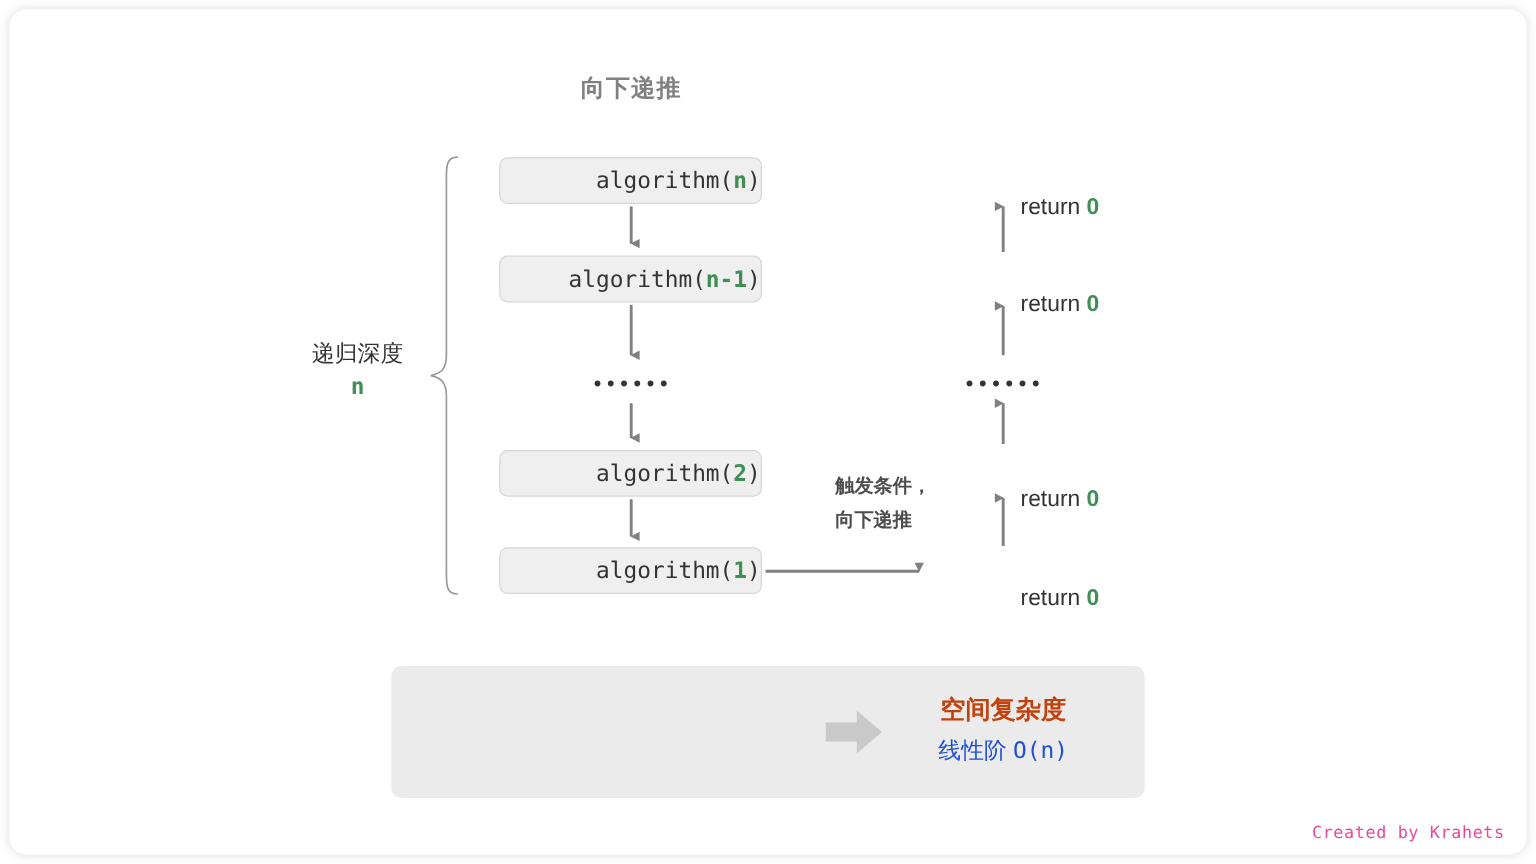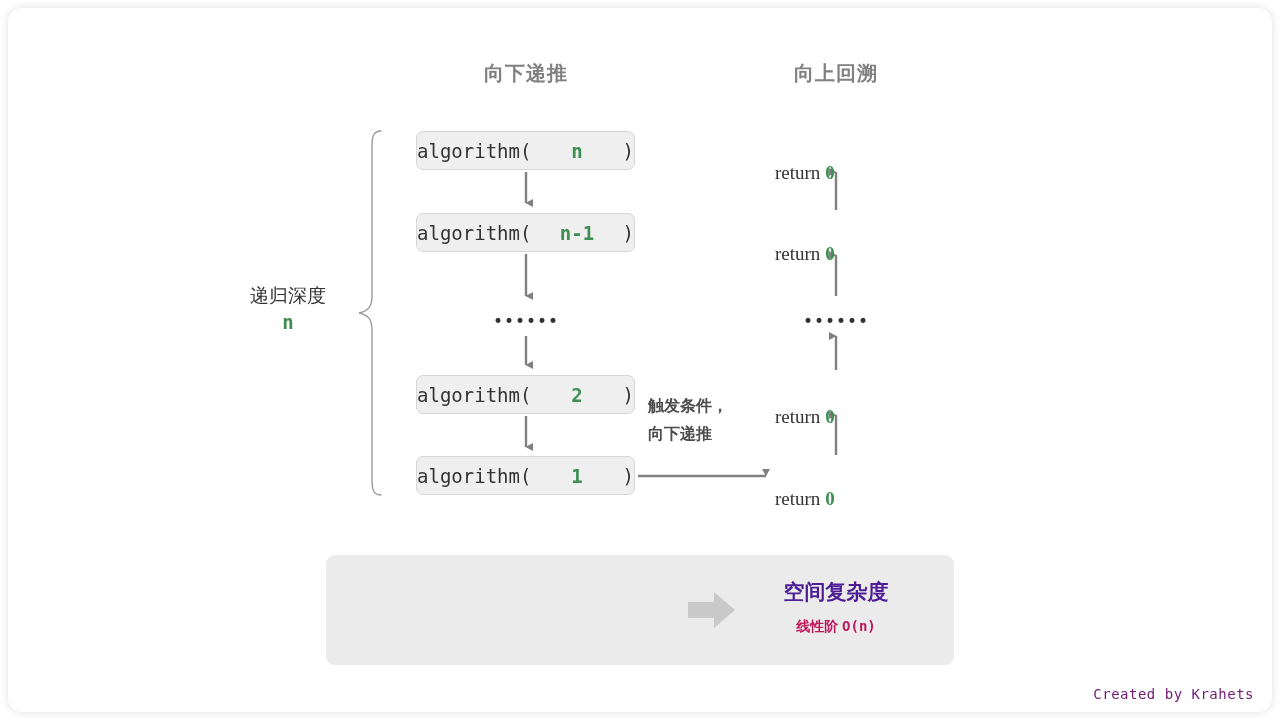--- a/index.html
+++ b/index.html
@@ -43,36 +43,36 @@
 
   
   .call-box {
     width: 219px;
     height: 39px;
     border: 1px solid #d6d6d6;
     background: #efefef;
     border-radius: 7px;
     display: flex;
     align-items: center;
-    justify-content: space-between;
+    justify-content: flex-end;
     font-family: "DejaVu Sans Mono", monospace;
     font-size: 19px;
     color: #333333;
     white-space: pre;
     box-sizing: border-box;
   }
   .call-box .arg { color: #3f8f54; font-weight: bold; }
 
   
   .ret {
-    font-family: Liberation Serif, serif;
+    font-family: Liberation Sans, sans-serif;
     font-size: 19px;
     color: #333333;
     white-space: pre;
-    text-align: left;
+    text-align: right;
     width: 160px;
   }
   .ret .zero { color: #3f8f54; font-weight: bold; }
 
   
   .dots {
     font-family: "DejaVu Sans", sans-serif;
     font-size: 17px;
     color: #333333;
     letter-spacing: 1px;
@@ -104,20 +104,21 @@
   }
 
   
   .note {
     font-family: "Liberation Sans", sans-serif;
     font-size: 16px;
     font-weight: bold;
     color: #4d4d4d;
     line-height: 28px;
     white-space: nowrap;
+    margin-left: 48px;
   }
 
   
   #summary {
     position: absolute;
     left: 326px;
     top: 555px;
     width: 628px;
     height: 110px;
     background: #ebebeb;
@@ -143,42 +144,42 @@
     position: absolute;
     left: 410px;
     top: 19px;
     width: 200px;
     text-align: center;
   }
   #summary-right .head {
     font-family: "Liberation Sans", sans-serif;
     font-size: 21px;
     font-weight: bold;
-    color: #4c1d95;
+    color: #c2410c;
     line-height: 35px;
     white-space: nowrap;
   }
   #summary-right .val {
     font-family: "Liberation Sans", sans-serif;
-    font-size: 14px;
-    font-weight: bold;
-    color: #be185d;
+    font-size: 19px;
+    font-weight: normal;
+    color: #1d4ed8;
     line-height: 35px;
     white-space: nowrap;
   }
   #summary-right .val .mono { font-family: "DejaVu Sans Mono", monospace; }
 
   
   #credit {
     position: absolute;
     right: 26px;
     bottom: 18px;
     font-family: "DejaVu Sans Mono", monospace;
     font-size: 14px;
-    color: #701a75;
+    color: #ec4899;
     letter-spacing: 0.5px;
     white-space: nowrap;
   }
 
   svg.overlay {
     position: absolute;
     left: 0; top: 0;
     width: 1280px; height: 720px;
     pointer-events: none;
   }
@@ -226,23 +227,22 @@
       <line x1="836" y1="370" x2="836" y2="336" marker-end="url(#arrowhead-up)"></line>
       <line x1="836" y1="455" x2="836" y2="415" marker-end="url(#arrowhead-up)"></line>
     </g>
 
     <g stroke="#808080" stroke-width="2.4" fill="none">
       <line x1="638" y1="476" x2="766" y2="476" marker-end="url(#arrowhead-right)"></line>
     </g>
   </svg>
 
   <div class="abs col-head" style="left:446px; top:60px; width:160px;">向下递推</div>
-  <div class="abs col-head" style="left:756px; top:60px; width:160px;">向上回溯</div>
-
-  <div class="abs depth-label" style="left:208px; top:283px;">
+
+  <div class="abs depth-label" style="left:218px; top:283px;">
     <span class="t1">递归深度</span>
     <span class="t2">n</span>
   </div>
 
   <div class="abs call-box" style="left:416px; top:131px;">
     <span>algorithm(</span><span class="arg">n</span><span>)</span>
   </div>
 
   <div class="abs call-box" style="left:416px; top:213px;">
     <span>algorithm(</span><span class="arg">n-1</span><span>)</span>

